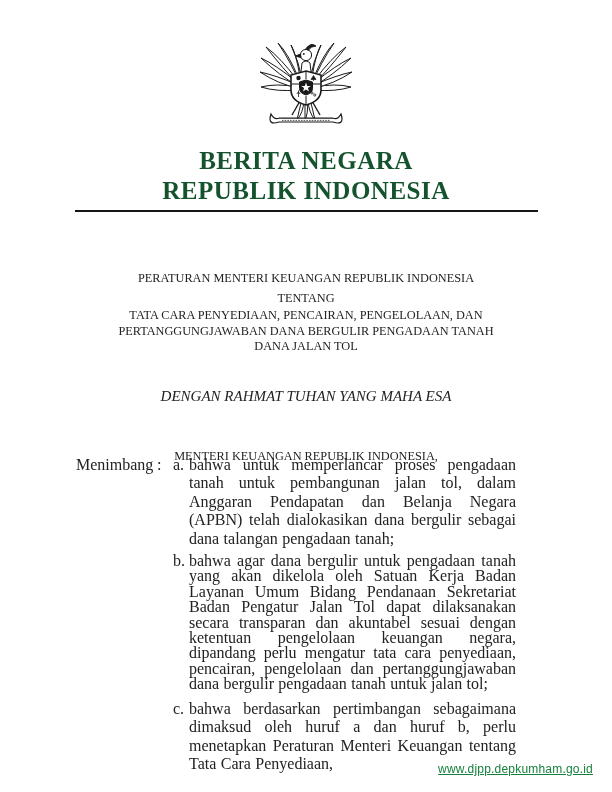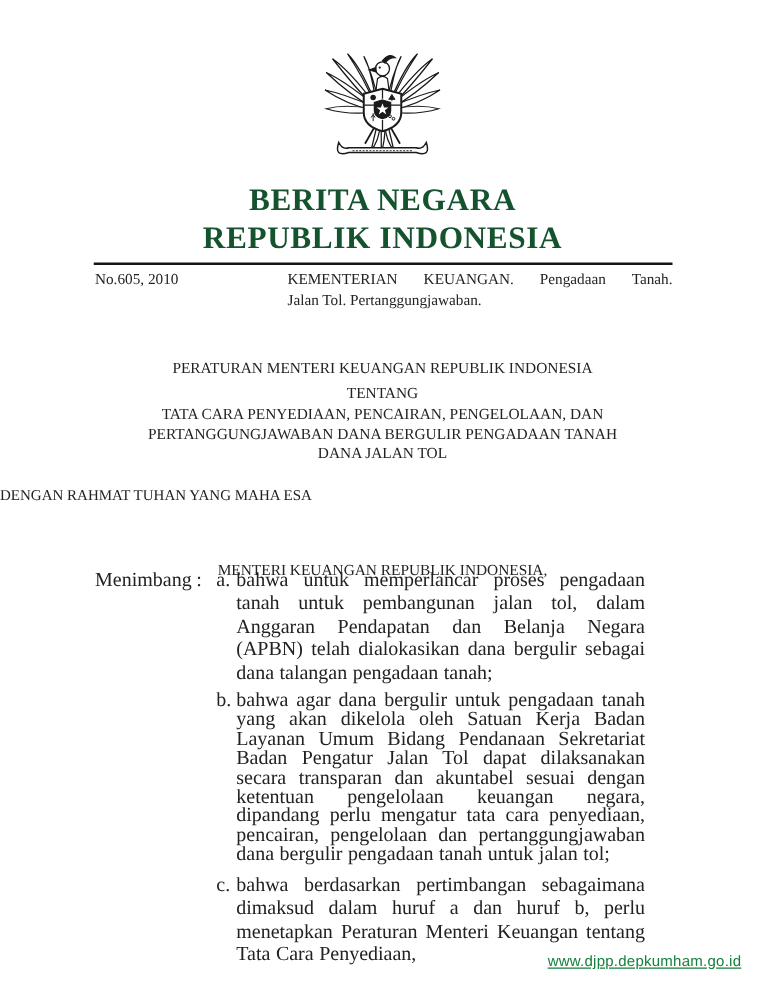--- a/index.html
+++ b/index.html
@@ -18,24 +18,24 @@
   .rule{position:absolute;top:210px;left:75px;width:463px;height:2px;background:#151515;}
   
   .gazette-row{
     position:absolute;top:215px;left:76px;width:462px;display:flex;
     justify-content:space-between;font-size:12.2px;line-height:17px;
   }
   .issue-no{white-space:nowrap;}
   .subject{width:308px;}
   .subject-l1{text-align:justify;text-align-last:justify;}
   
-  .title-block{position:absolute;top:269px;left:56px;width:500px;text-align:center;font-size:12.3px;margin-top:16px;}
+  .title-block{position:absolute;top:269px;left:56px;width:500px;text-align:center;font-size:12.3px;}
   .tl{line-height:19.6px;}
   .tlw{line-height:15.6px;}
-  .invocation{position:absolute;top:388px;left:0;width:612px;text-align:left;font-size:12px;line-height:16px;}
+  .invocation{position:absolute;top:388px;left:0;width:612px;text-align:center;font-size:15px;line-height:16px;font-style:italic;}
   .authority{position:absolute;top:408px;left:0;width:612px;text-align:center;font-size:12.3px;line-height:16px;margin-top:40px;}
   
   .clause{position:absolute;top:456px;left:76px;width:464px;display:flex;font-size:16px;}
   .clause-label{width:81px;line-height:18.4px;}
   .clause-colon{width:16px;line-height:18.4px;}
   .clause-items{width:343px;}
   .item{display:flex;}
   .item .marker{flex:0 0 16px;}
   .item .text{flex:1;text-align:justify;text-justify:inter-word;word-spacing:.4px;hyphens:none;}
   .item-a{line-height:18.4px;margin-bottom:5px;}
@@ -105,27 +105,20 @@
     </svg>
   </div>
 
   <div class="masthead">
     <div>BERITA NEGARA</div>
     <div>REPUBLIK INDONESIA</div>
   </div>
 
   <div class="rule"></div>
 
-  <div class="gazette-row">
-    <div class="issue-no">No.605, 2010</div>
-    <div class="subject">
-      <div class="subject-l1">KEMENTERIAN KEUANGAN. Pengadaan Tanah.</div>
-      <div class="subject-l2">Jalan Tol. Pertanggungjawaban.</div>
-    </div>
-  </div>
 
   <div class="title-block">
     <div class="tl">PERATURAN MENTERI KEUANGAN REPUBLIK INDONESIA</div>
     <div class="tl">TENTANG</div>
     <div class="tlw">TATA CARA PENYEDIAAN, PENCAIRAN, PENGELOLAAN, DAN</div>
     <div class="tlw">PERTANGGUNGJAWABAN DANA BERGULIR PENGADAAN TANAH</div>
     <div class="tlw">DANA JALAN TOL</div>
   </div>
 
   <div class="invocation">DENGAN RAHMAT TUHAN YANG MAHA ESA</div>
@@ -138,20 +131,20 @@
       <div class="item item-a">
         <div class="marker">a.</div>
         <div class="text">bahwa untuk memperlancar proses pengadaan tanah untuk pembangunan jalan tol, dalam Anggaran Pendapatan dan Belanja Negara (APBN) telah dialokasikan dana bergulir sebagai dana talangan pengadaan tanah;</div>
       </div>
       <div class="item item-b">
         <div class="marker">b.</div>
         <div class="text">bahwa agar dana bergulir untuk pengadaan tanah yang akan dikelola oleh Satuan Kerja Badan Layanan Umum Bidang Pendanaan Sekretariat Badan Pengatur Jalan Tol dapat dilaksanakan secara transparan dan akuntabel sesuai dengan ketentuan pengelolaan keuangan negara, dipandang perlu mengatur tata cara penyediaan, pencairan, pengelolaan dan pertanggungjawaban dana bergulir pengadaan tanah untuk jalan tol;</div>
       </div>
       <div class="item item-c">
         <div class="marker">c.</div>
-        <div class="text">bahwa berdasarkan pertimbangan sebagaimana dimaksud dalam huruf a dan huruf b, perlu menetapkan Peraturan Menteri Keuangan tentang Tata Cara Penyediaan,</div>
+        <div class="text">bahwa berdasarkan pertimbangan sebagaimana dimaksud oleh huruf a dan huruf b, perlu menetapkan Peraturan Menteri Keuangan tentang Tata Cara Penyediaan,</div>
       </div>
     </div>
   </div>
 
   <div class="footer">www.djpp.depkumham.go.id</div>
 
 </div>
 
 </body></html>

